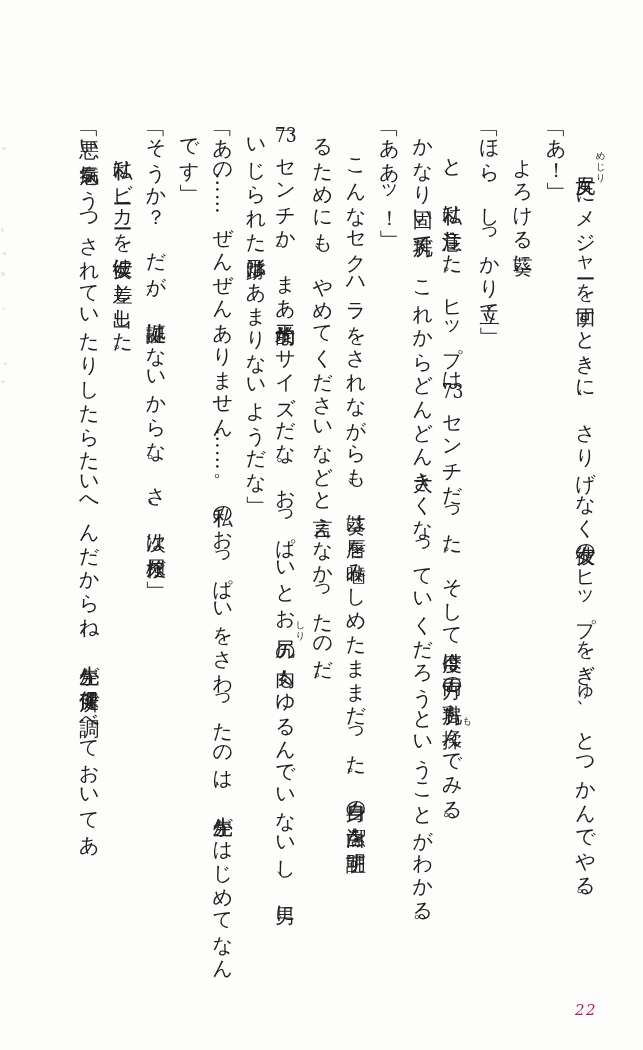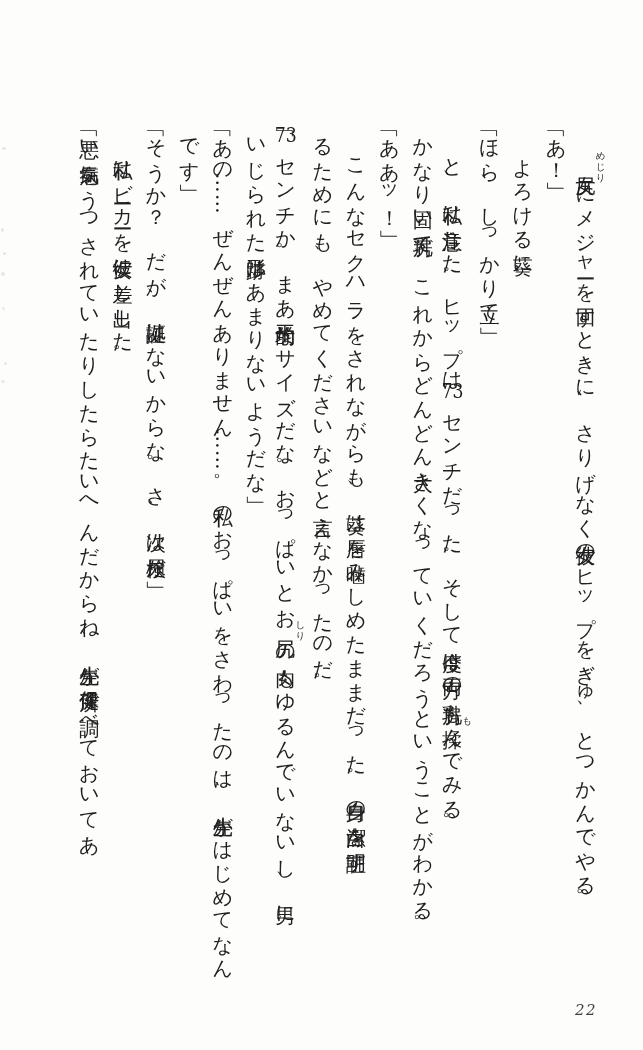--- a/index.html
+++ b/index.html
@@ -28,21 +28,21 @@
   .tcy { text-combine-upright:all; -webkit-text-combine:horizontal; letter-spacing:0; }
   ruby { ruby-align:center; }
   rt { font-size:9.5px; letter-spacing:0; color:#2a2a2a; }
   .page-number {
     position:absolute;
     top:1001px; right:46px;
     font-family:"DejaVu Serif", serif;
     font-style:italic;
     font-size:15px;
     letter-spacing:1.5px;
-    color:#404040;
+    color:#be185d;
   }
   
   .speck {
     position:absolute;
     background:#d2d2d2;
     border-radius:50%;
   }
   .s1 { left:2px;  top:147px; width:4px; height:3px; opacity:.55; }
   .s2 { left:1px;  top:228px; width:3px; height:4px; opacity:.5; }
   .s3 { left:3px;  top:252px; width:3px; height:3px; opacity:.55; }

